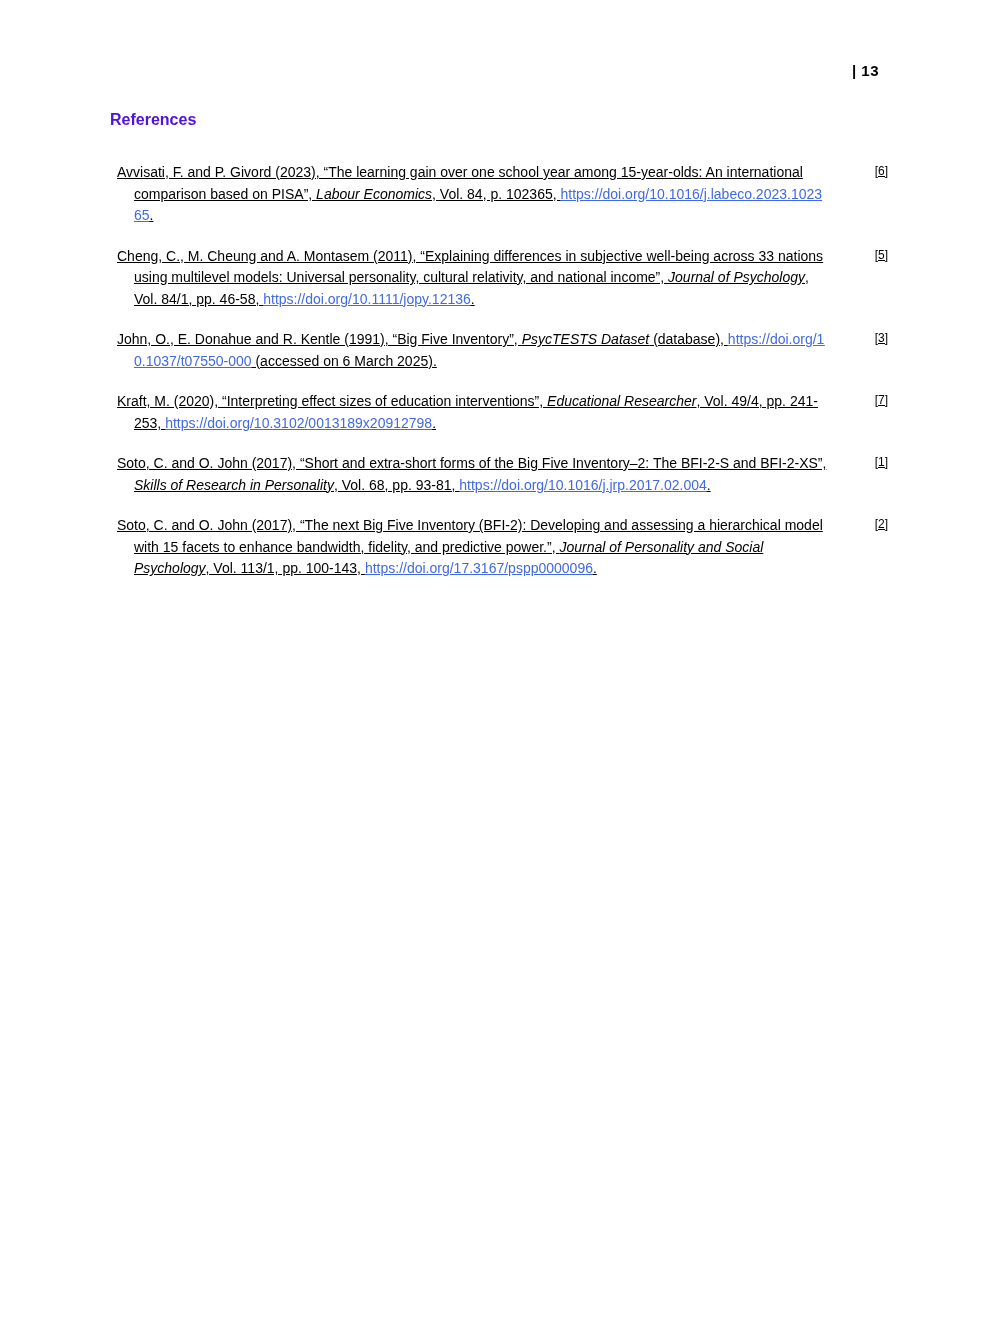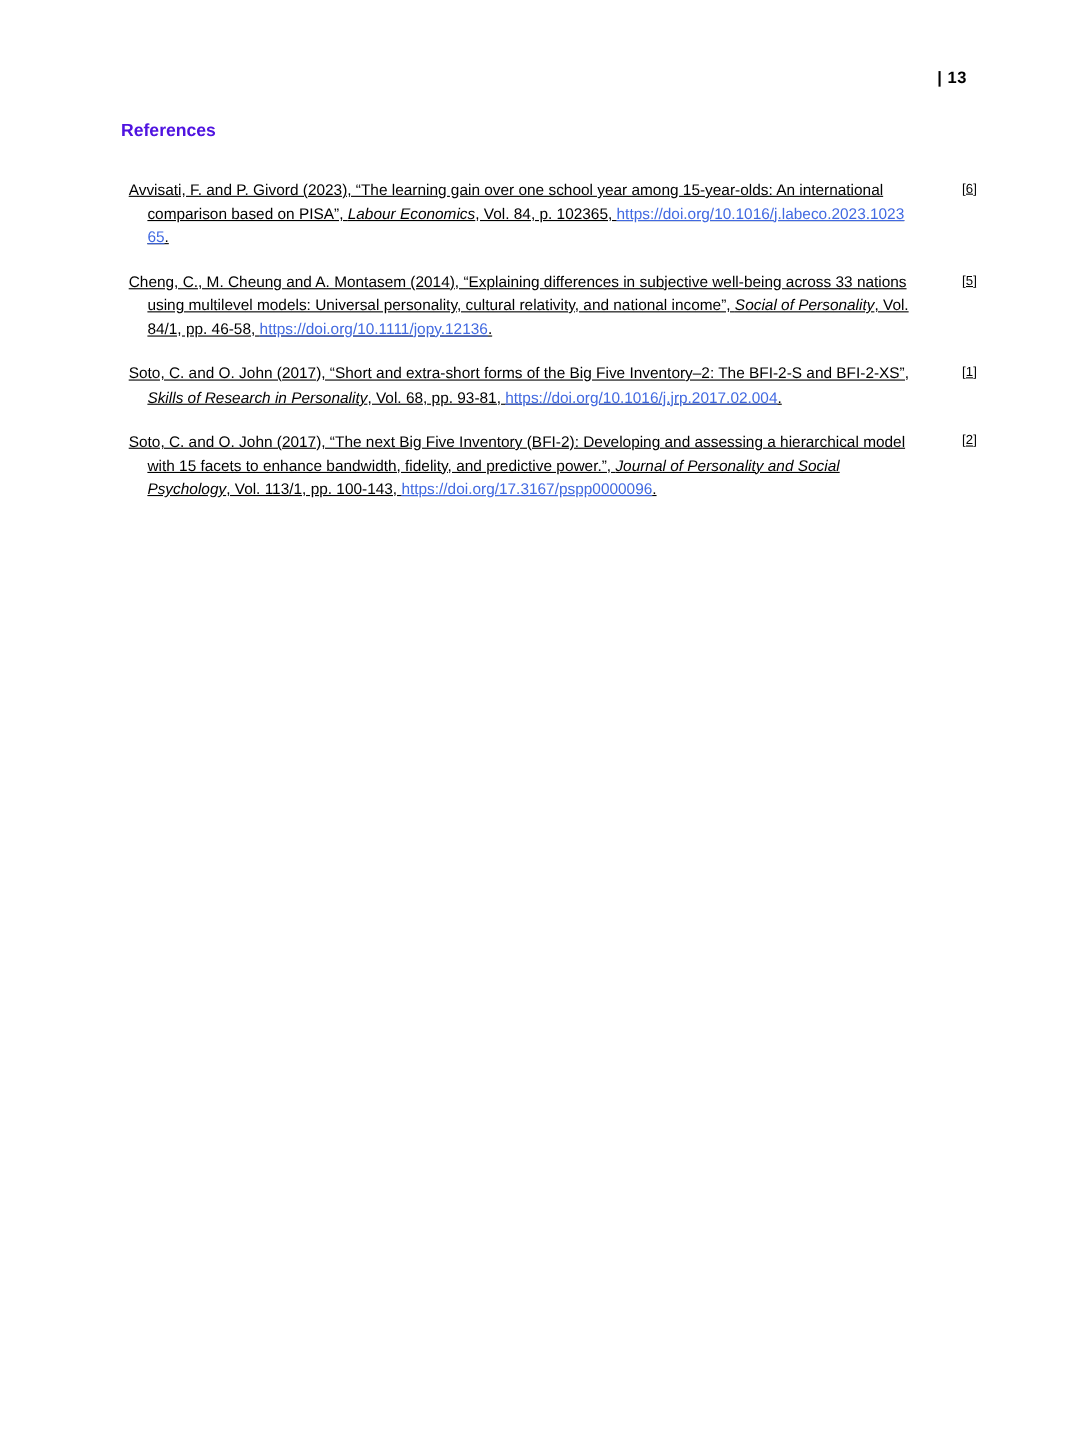--- a/index.html
+++ b/index.html
@@ -93,25 +93,33 @@
 
   <h1 class="references-title">References</h1>
 
   <div class="references-list" id="refs">
   <div class="ref-entry">
     <p class="ref-text"><span>Avvisati, F. and P. Givord (2023), “The learning gain over one school year among 15-year-olds: An international comparison based on PISA”, </span><em>Labour Economics</em><span>, Vol. 84, p. 102365, </span><a class="ref-link" href="#">https://doi.org/10.1016/j.labeco.2023.102365</a><span>.</span></p>
     <span class="ref-marker">[6]</span>
   </div>
 
   <div class="ref-entry">
-    <p class="ref-text"><span>Cheng, C., M. Cheung and A. Montasem (2014), “Explaining differences in subjective well-being across 33 nations using multilevel models: Universal personality, cultural relativity, and national income”, </span><em>Social of Personality</em><span>, Vol. 84/1, pp. 46-58, </span><a class="ref-link" href="#">https://doi.org/10.1111/jopy.12136</a><span>.</span></p>
+    <p class="ref-text"><span>Cheng, C., M. Cheung and A. Montasem (2011), “Explaining differences in subjective well-being across 33 nations using multilevel models: Universal personality, cultural relativity, and national income”, </span><em>Journal of Psychology</em><span>, Vol. 84/1, pp. 46-58, </span><a class="ref-link" href="#">https://doi.org/10.1111/jopy.12136</a><span>.</span></p>
     <span class="ref-marker">[5]</span>
   </div>
 
+  <div class="ref-entry">
+    <p class="ref-text"><span>John, O., E. Donahue and R. Kentle (1991), “Big Five Inventory”, </span><em>PsycTESTS Dataset</em><span> (database), </span><a class="ref-link" href="#">https://doi.org/10.1037/t07550-000</a><span> (accessed on 6 March 2025).</span></p>
+    <span class="ref-marker">[3]</span>
+  </div>
 
+  <div class="ref-entry">
+    <p class="ref-text"><span>Kraft, M. (2020), “Interpreting effect sizes of education interventions”, </span><em>Educational Researcher</em><span>, Vol. 49/4, pp. 241-253, </span><a class="ref-link" href="#">https://doi.org/10.3102/0013189x20912798</a><span>.</span></p>
+    <span class="ref-marker">[7]</span>
+  </div>
 
 
   <div class="ref-entry">
     <p class="ref-text"><span>Soto, C. and O. John (2017), “Short and extra-short forms of the Big Five Inventory–2: The BFI-2-S and BFI-2-XS”, </span><em>Skills of Research in Personality</em><span>, Vol. 68, pp. 93-81, </span><a class="ref-link" href="#">https://doi.org/10.1016/j.jrp.2017.02.004</a><span>.</span></p>
     <span class="ref-marker">[1]</span>
   </div>
 
   <div class="ref-entry">
     <p class="ref-text"><span>Soto, C. and O. John (2017), “The next Big Five Inventory (BFI-2): Developing and assessing a hierarchical model with 15 facets to enhance bandwidth, fidelity, and predictive power.”, </span><em>Journal of Personality and Social Psychology</em><span>, Vol. 113/1, pp. 100-143, </span><a class="ref-link" href="#">https://doi.org/17.3167/pspp0000096</a><span>.</span></p>
     <span class="ref-marker">[2]</span>

